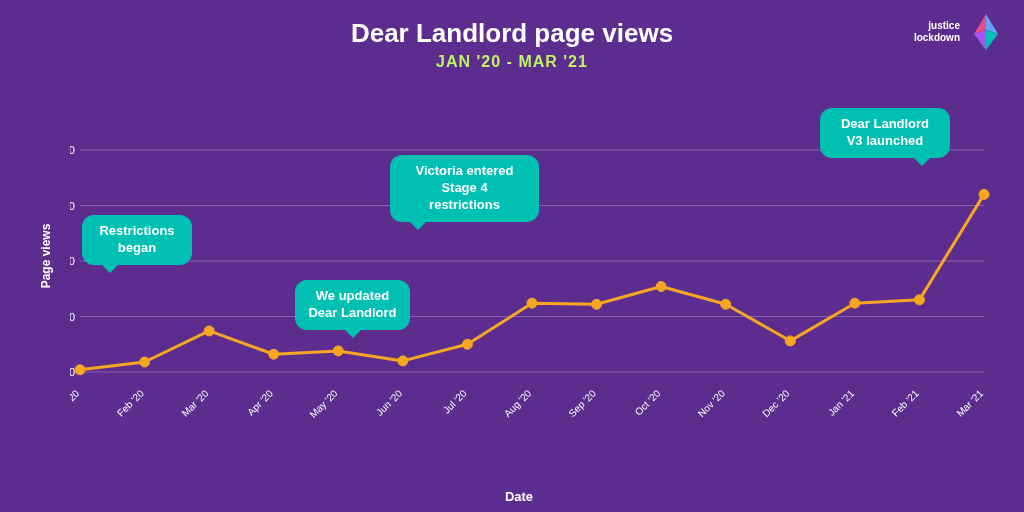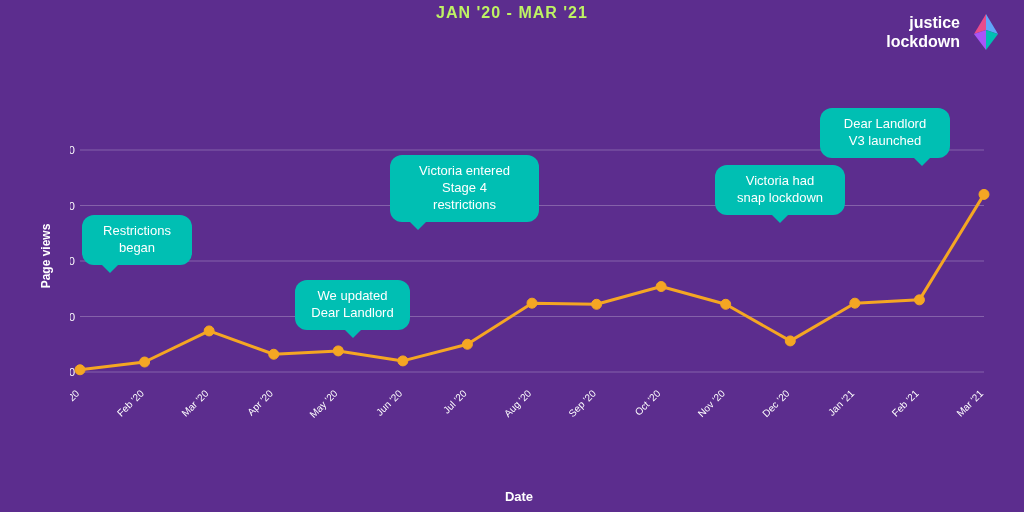--- a/index.html
+++ b/index.html
@@ -39,36 +39,36 @@
     .logo {
       position: absolute;
       top: 12px;
       right: 18px;
       display: flex;
       flex-direction: column;
       align-items: flex-end;
     }
     .logo-text {
       color: white;
-      font-size: 16px;
+      font-size: 10px;
       font-weight: 700;
       line-height: 1.2;
       text-align: right;
     }
     .logo-wrapper {
       display: flex;
       align-items: center;
       gap: 6px;
     }
     .callout {
       position: absolute;
       background: #00bfb3;
       color: white;
       font-size: 13px;
-      font-weight: 400;
+      font-weight: 700;
       border-radius: 12px;
       padding: 8px 12px;
       text-align: center;
       line-height: 1.3;
       z-index: 10;
     }
     .callout::after {
       content: '';
       position: absolute;
       border: 8px solid transparent;
@@ -88,20 +88,21 @@
       border-top-color: #00bfb3;
       bottom: -16px;
       left: 20px;
     }
   </style>
 </head>
 <body>
 
 <div class="chart-container">
 
+  <div class="title">Dear Landlord page views</div>
   <div class="subtitle">JAN '20 - MAR '21</div>
 
   <div class="logo">
     <div class="logo-wrapper">
       <div>
         <div class="logo-text">justice</div>
         <div class="logo-text">lockdown</div>
       </div>
       <svg width="40" height="40" viewBox="0 0 40 40">
 
@@ -166,20 +167,17 @@
   </div>
 
   <div class="callout callout-bottom" style="left:295px; top:240px; width:115px;margin-top:40px;">
     <span>We updated<br>Dear Landlord</span>
   </div>
 
   <div class="callout callout-bottom-left" style="left:390px; top:155px; width:149px;">
     <span>Victoria entered<br>Stage 4<br>restrictions</span>
   </div>
 
-  <div class="callout callout-bottom" style="left:715px; top:165px; width:130px;">
-    <span>Victoria had<br>snap lockdown</span>
-  </div>
 
   <div class="callout callout-bottom-right" style="left:820px; top:108px; width:130px;">
     <span>Dear Landlord<br>V3 launched</span>
   </div>
 </div>
 
 </body></html>

